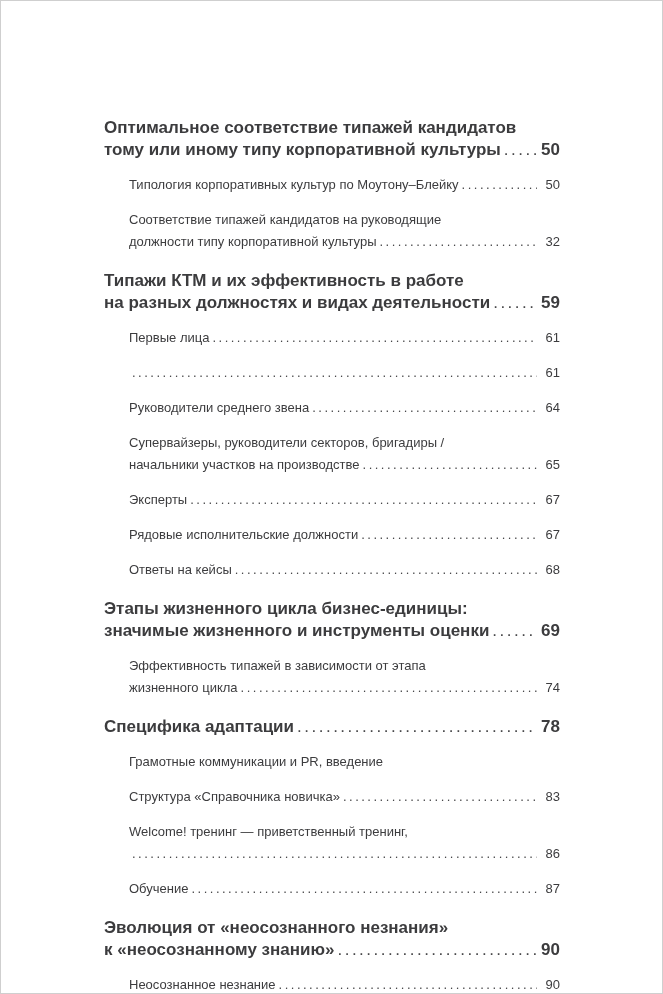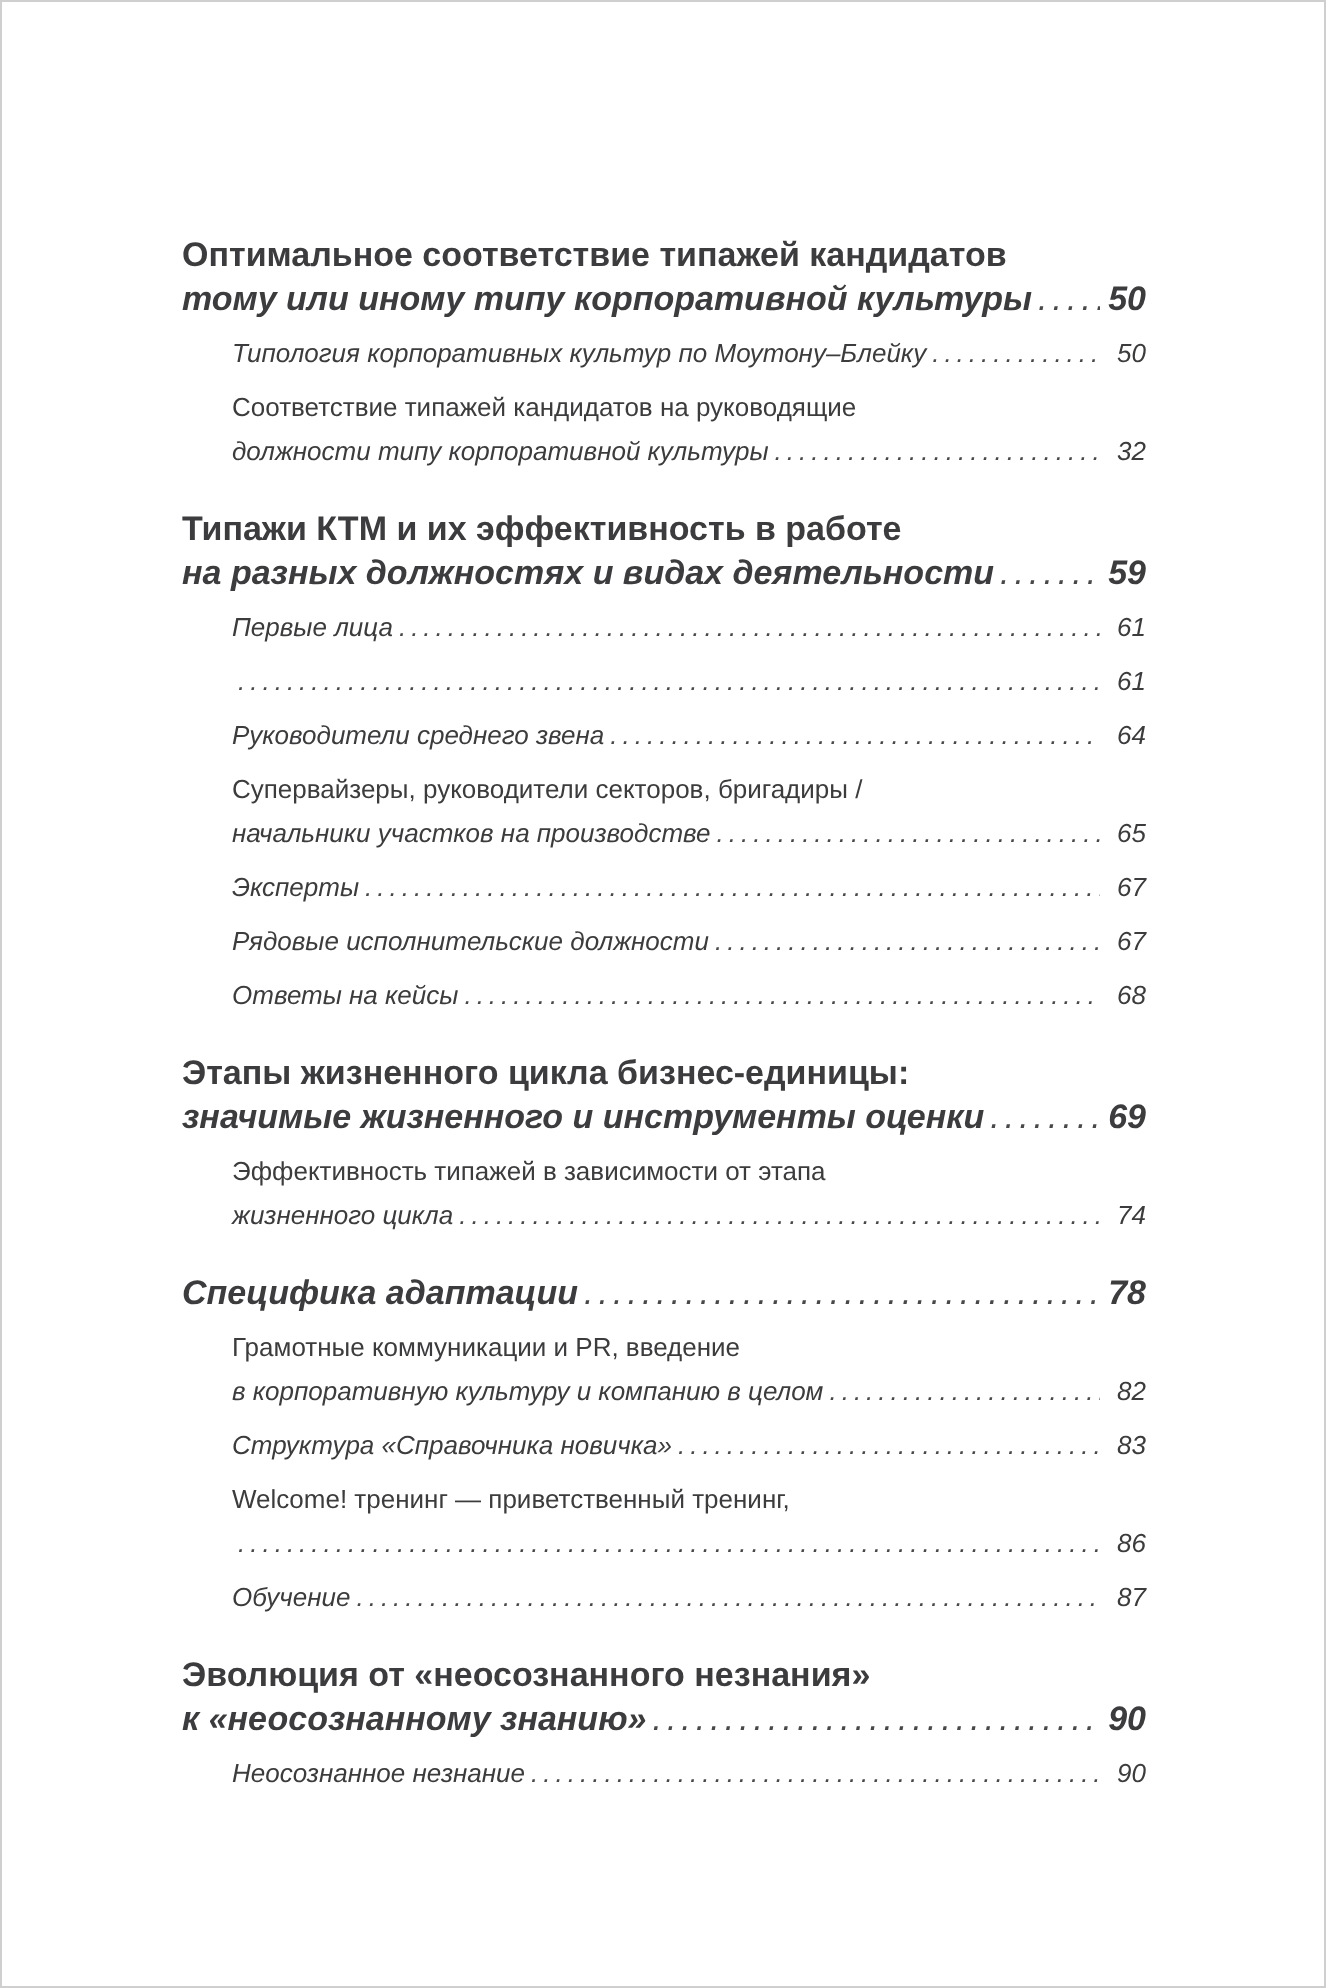--- a/index.html
+++ b/index.html
@@ -16,41 +16,40 @@
     -webkit-font-smoothing:antialiased;
   }
   .page{
     width:663px;height:994px;
     background:var(--page-bg);
     border:1px solid var(--border-color);
     padding:116px 89px 0 90px;
     overflow:hidden;
   }
   .toc{width:100%;}
-  .toc-entry{margin:0;}
+  .toc-entry{margin:13px;}
   .toc-entry.section{
     font-weight:700;
     font-size:17px;
     margin-top:17px;
   }
   .toc-entry.section:first-child{margin-top:0;}
   .toc-entry.sub{
     font-size:13px;
     font-weight:400;
     margin-top:5px;
     padding-left:25px;
   }
   .toc-line{
     line-height:22px;
     white-space:nowrap;
   }
   .toc-line.with-leader{
     display:flex;
     align-items:flex-end;
-    font-style:italic;
   }
   .toc-text{flex:0 0 auto;}
   .leader{
     flex:1 1 auto;
     min-width:8px;
     overflow:hidden;
     white-space:nowrap;
     margin:0 3px 0 3px;
     font-weight:400;
     letter-spacing:2.5px;
@@ -168,25 +167,20 @@
       </div>
       <div class="toc-entry section">
         <div class="toc-line with-leader">
           <span class="toc-text">Специфика адаптации</span>
           <span class="leader"></span>
           <span class="page-num">78</span>
         </div>
       </div>
       <div class="toc-entry sub">
         <div class="toc-line"><span class="toc-text">Грамотные коммуникации и PR, введение</span></div>
-        <div class="toc-line with-leader">
-          <span class="toc-text">в корпоративную культуру и компанию в целом</span>
-          <span class="leader"></span>
-          <span class="page-num">82</span>
-        </div>
       </div>
       <div class="toc-entry sub">
         <div class="toc-line with-leader">
           <span class="toc-text">Структура «Справочника новичка»</span>
           <span class="leader"></span>
           <span class="page-num">83</span>
         </div>
       </div>
       <div class="toc-entry sub">
         <div class="toc-line"><span class="toc-text">Welcome! тренинг — приветственный тренинг,</span></div>

